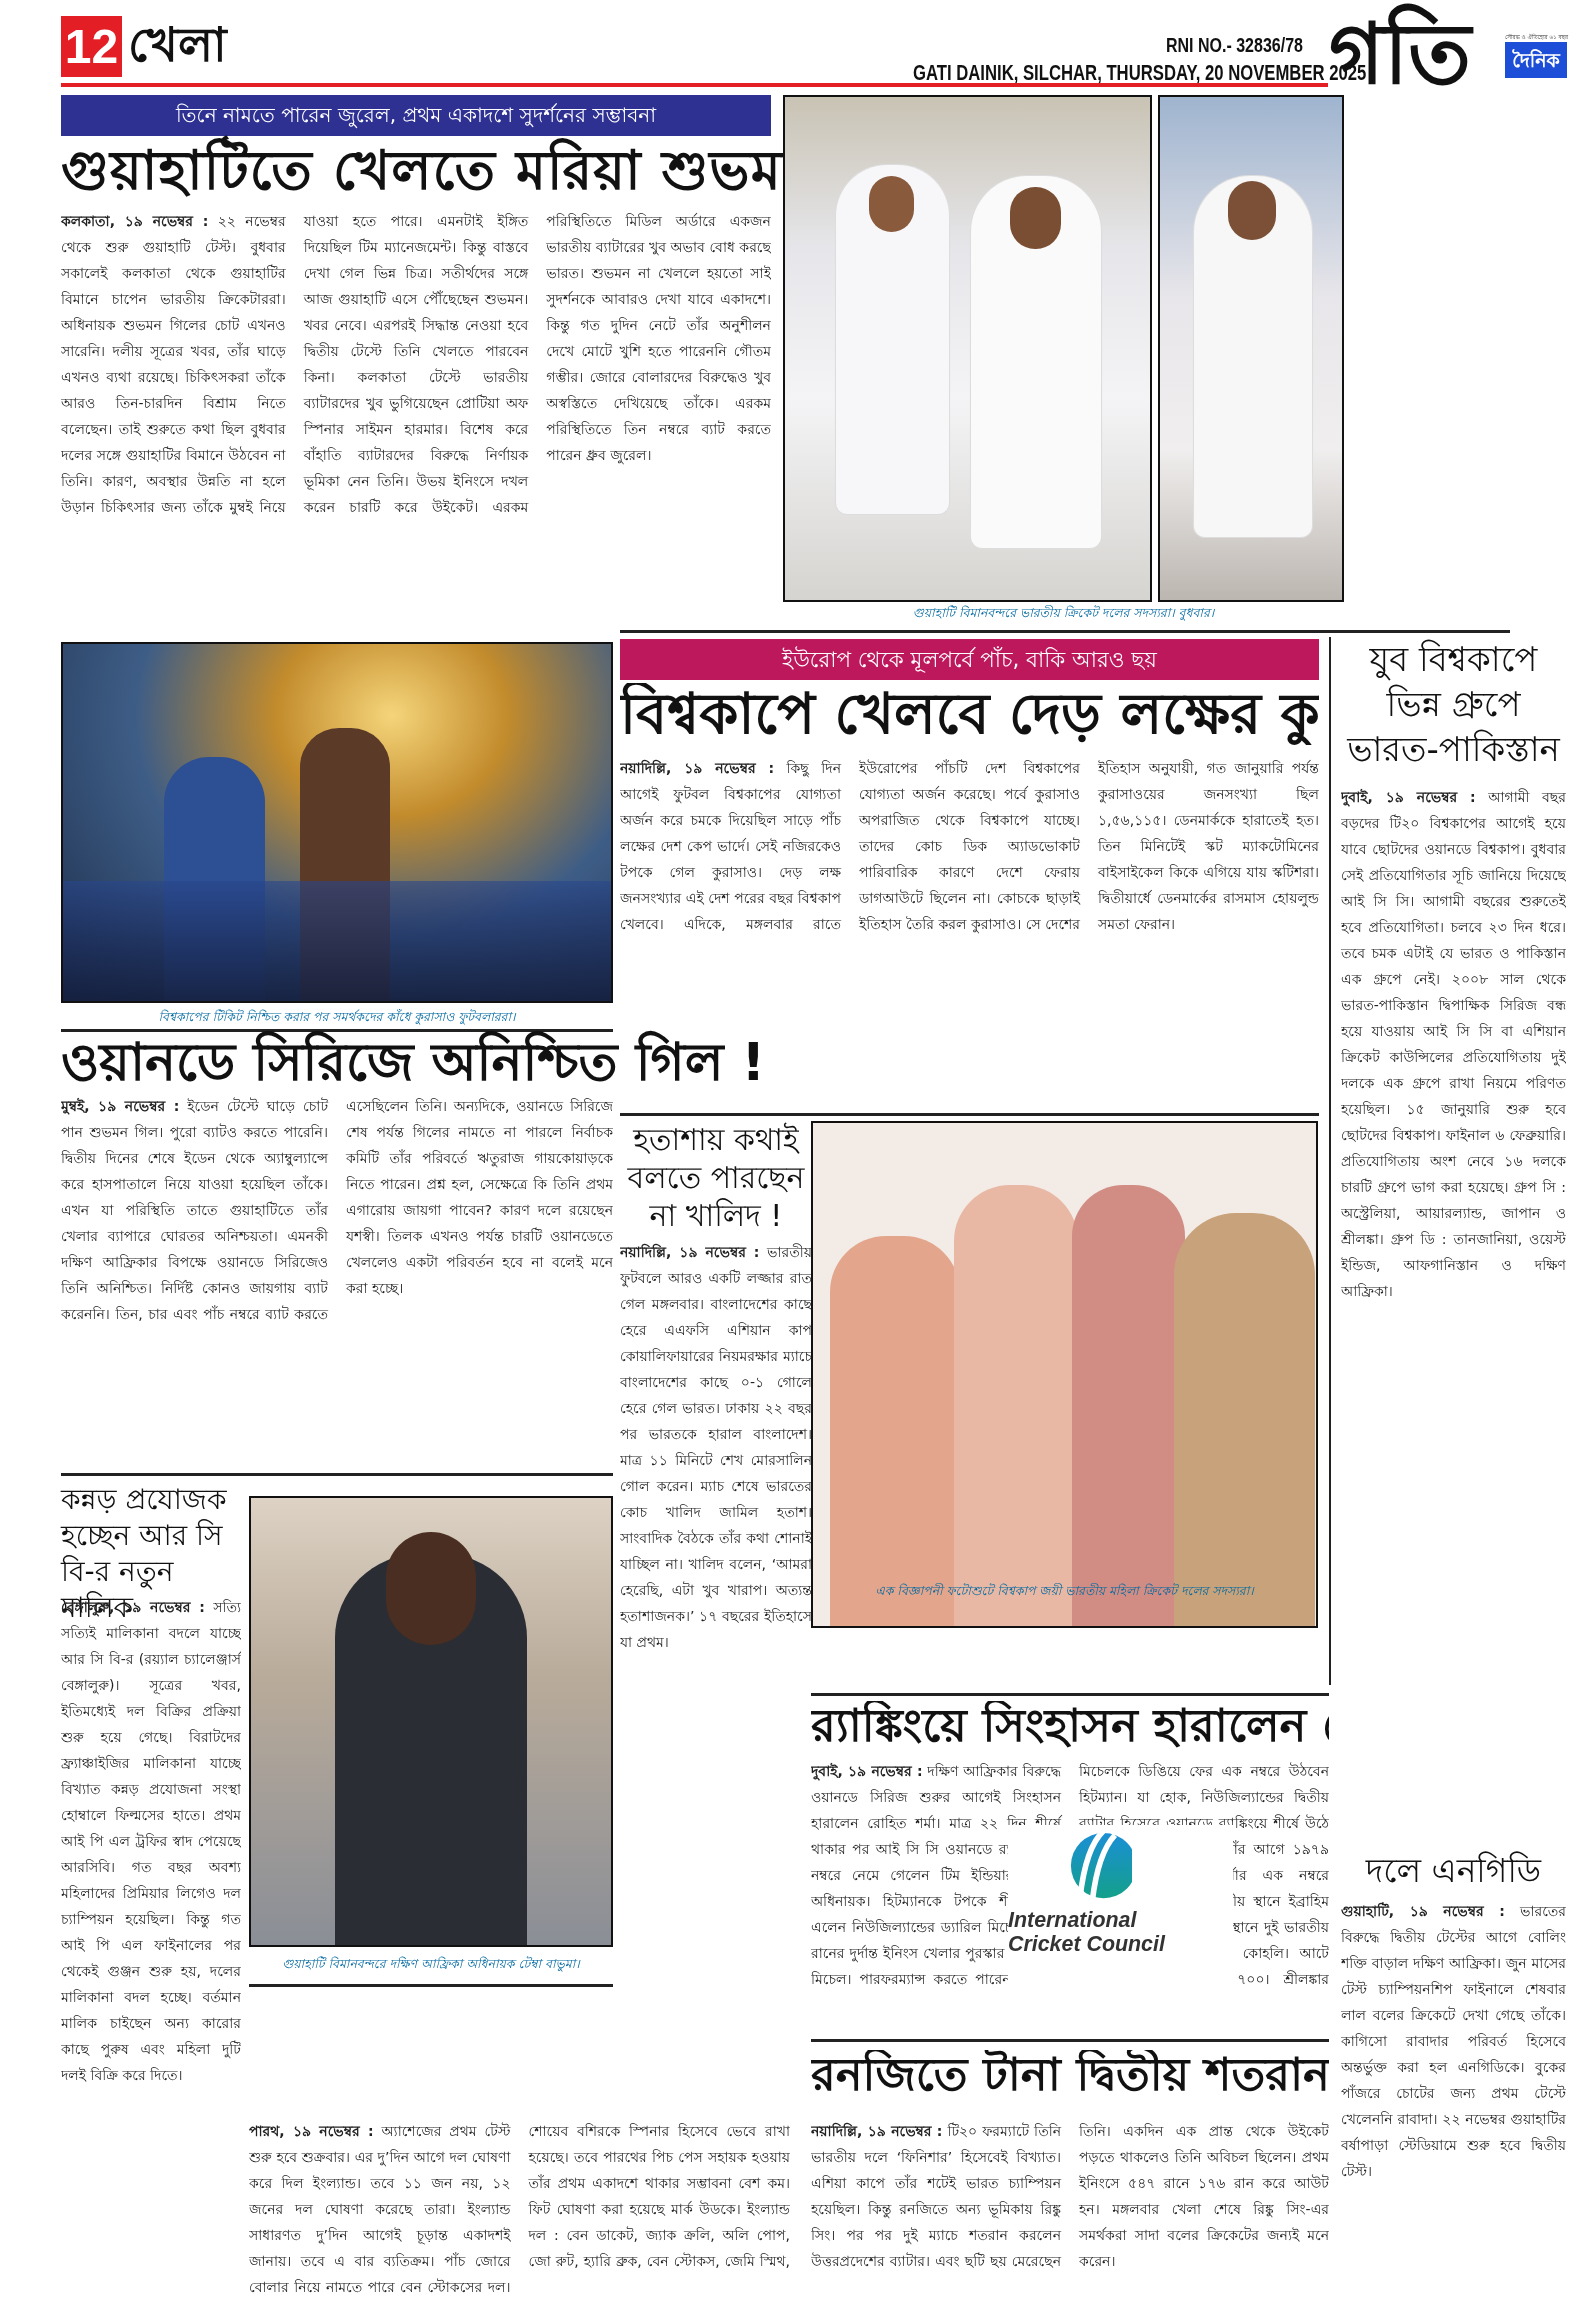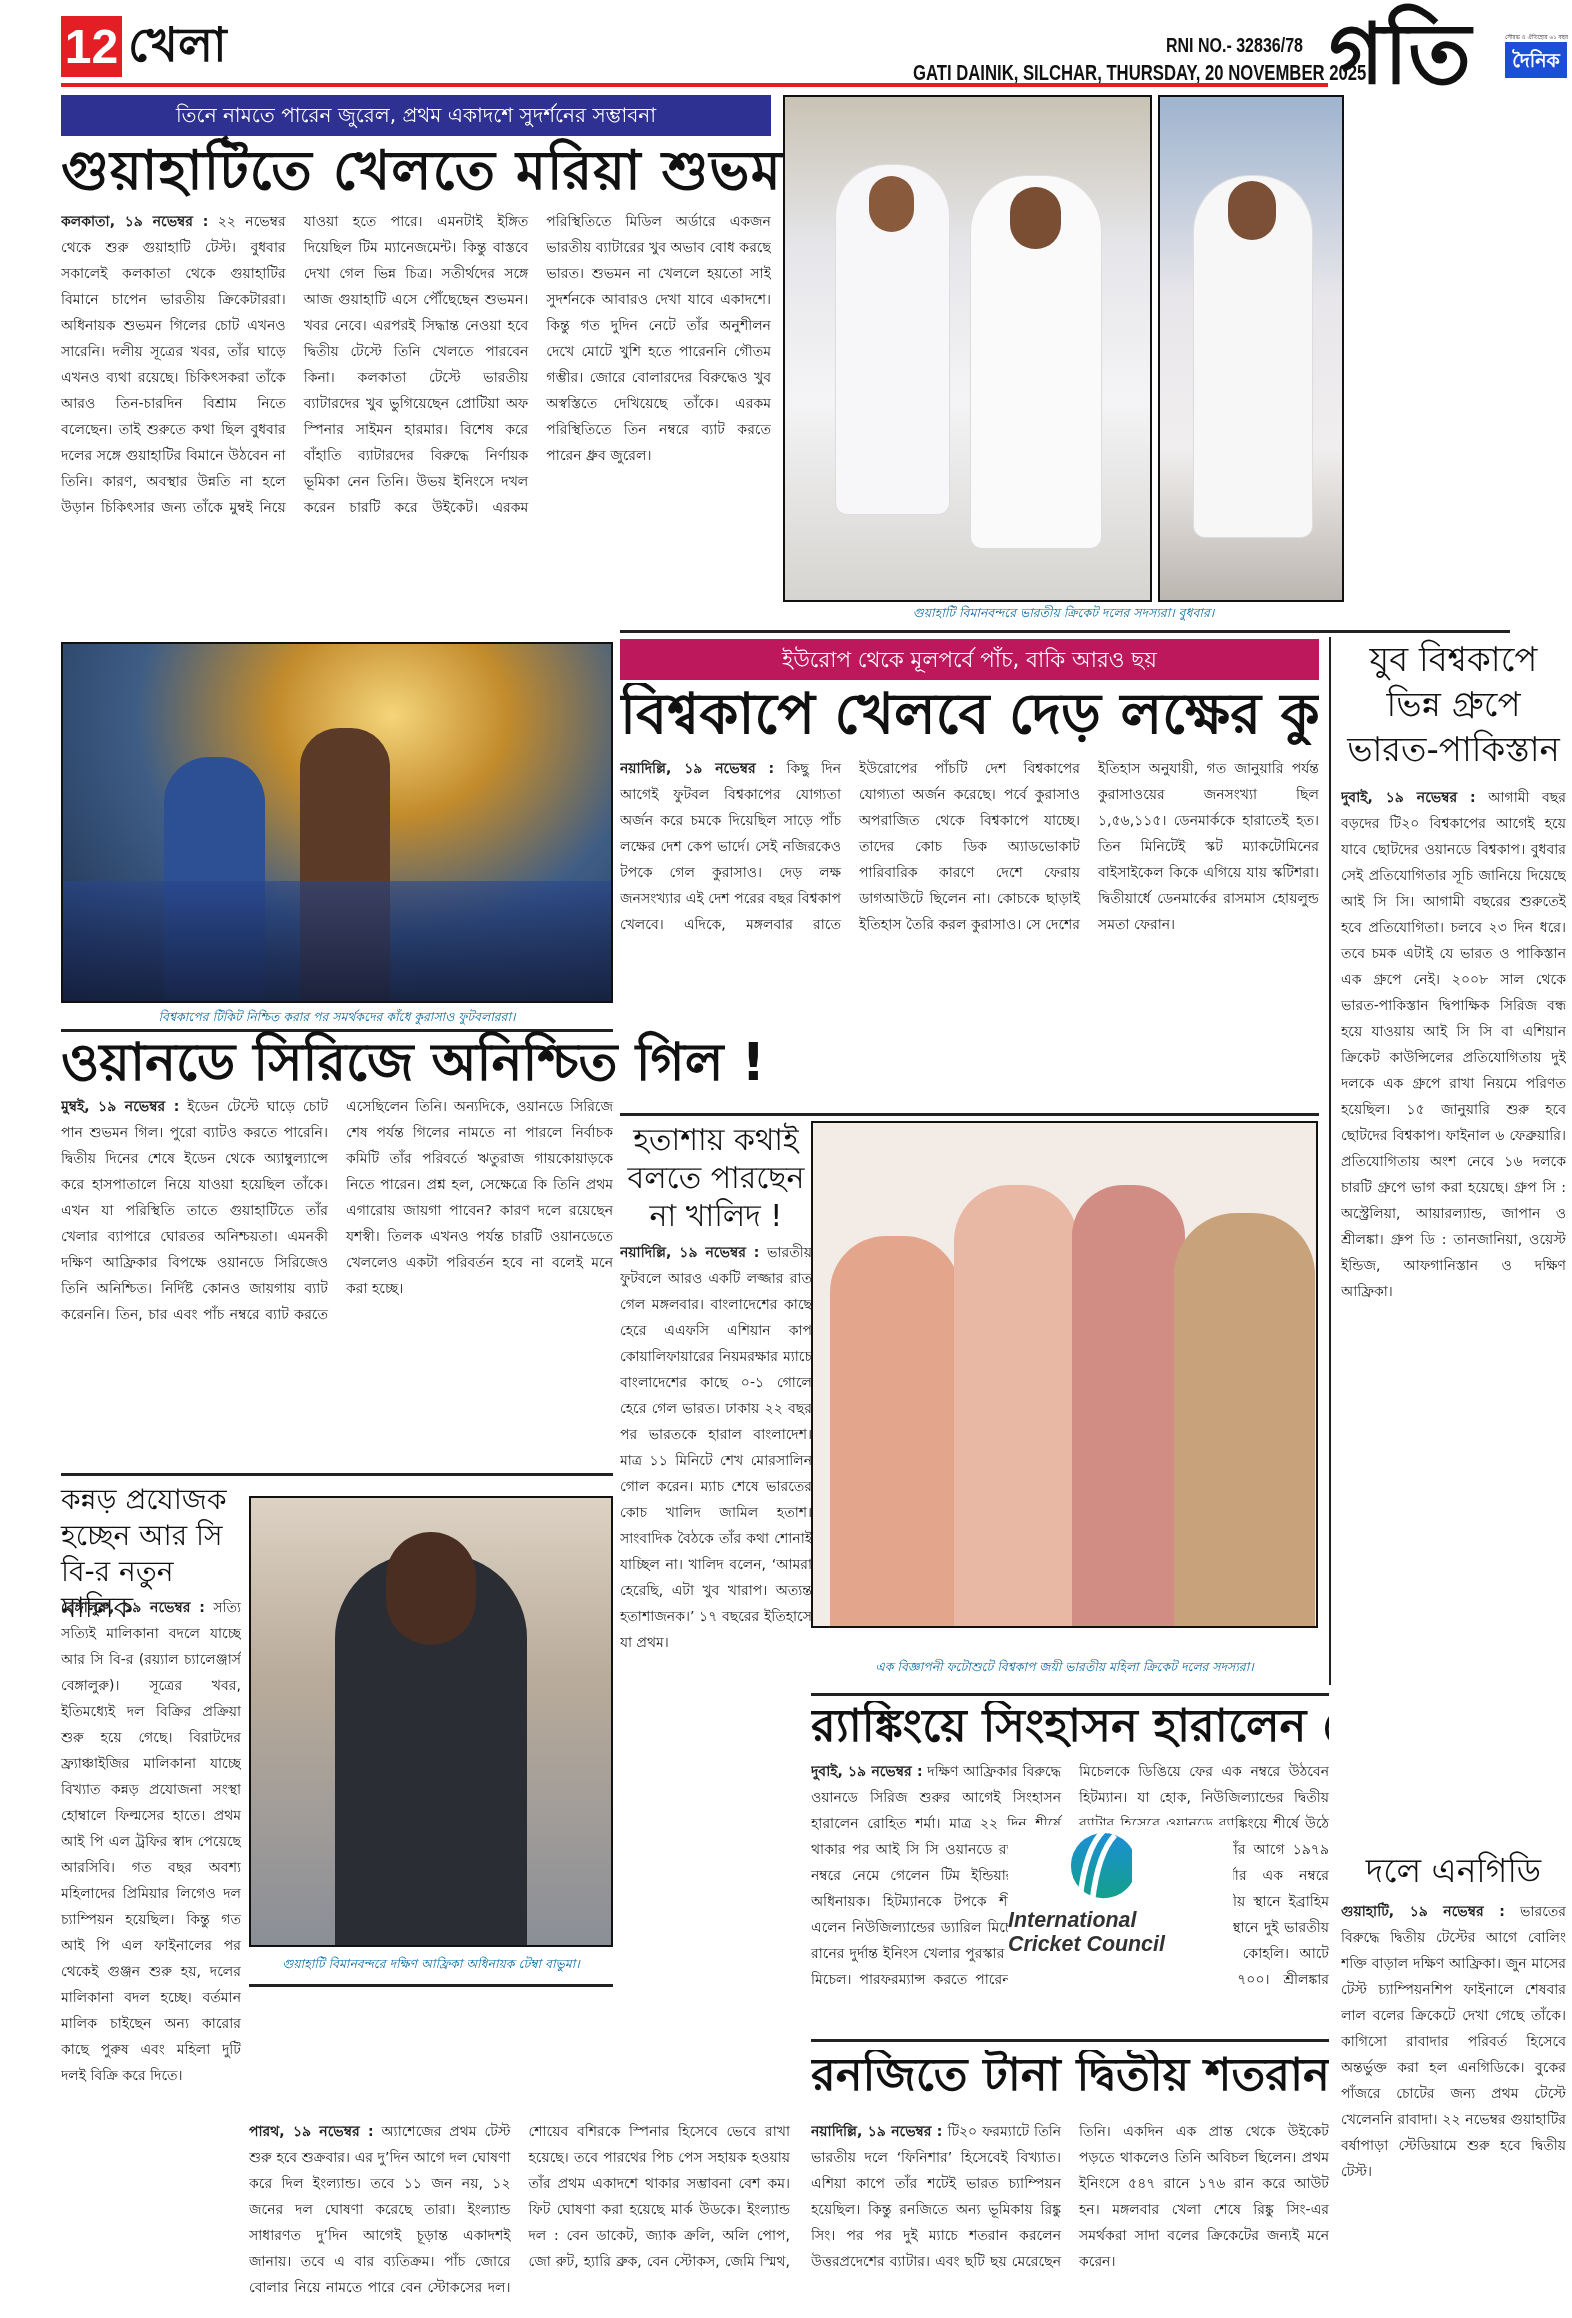--- a/index.html
+++ b/index.html
@@ -98,21 +98,21 @@
   <b>নয়াদিল্লি, ১৯ নভেম্বর :</b>
   <span>ভারতীয় ফুটবলে আরও একটি লজ্জার রাত গেল মঙ্গলবার। বাংলাদেশের কাছে হেরে এএফসি এশিয়ান কাপ কোয়ালিফায়ারের নিয়মরক্ষার ম্যাচে বাংলাদেশের কাছে ০-১ গোলে হেরে গেল ভারত। ঢাকায় ২২ বছর পর ভারতকে হারাল বাংলাদেশ। মাত্র ১১ মিনিটে শেখ মোরসালিন গোল করেন। ম্যাচ শেষে ভারতের কোচ খালিদ জামিল হতাশ। সাংবাদিক বৈঠকে তাঁর কথা শোনাই যাচ্ছিল না। খালিদ বলেন, ‘আমরা হেরেছি, এটা খুব খারাপ। অত্যন্ত হতাশাজনক।’ ১৭ বছরের ইতিহাসে যা প্রথম।</span>
 </div>
 
 <div class="abs photo" style="left:811px;top:1121px;width:507px;height:507px;background:#f3ece6">
   <div style="position:absolute;left:17px;top:113px;width:130px;height:394px;border-radius:56px 56px 0 0;background:#e3a58c"></div>
   <div style="position:absolute;left:141px;top:62px;width:124px;height:445px;border-radius:56px 56px 0 0;background:#e8b8a4"></div>
   <div style="position:absolute;left:259px;top:62px;width:113px;height:445px;border-radius:51px 51px 0 0;background:#d18d84"></div>
   <div style="position:absolute;left:361px;top:90px;width:141px;height:417px;border-radius:62px 62px 0 0;background:#c8a27a"></div>
 </div>
-<div class="abs caption" style="left:811px;top:1658px;width:507px">এক বিজ্ঞাপনী ফটোশুটে বিশ্বকাপ জয়ী ভারতীয় মহিলা ক্রিকেট দলের সদস্যরা।</div>
+<div class="abs caption" style="left:811px;top:1582px;width:507px">এক বিজ্ঞাপনী ফটোশুটে বিশ্বকাপ জয়ী ভারতীয় মহিলা ক্রিকেট দলের সদস্যরা।</div>
 
 <div class="abs rule" style="left:61px;top:1473px;width:552px"></div>
 <div class="abs" style="left:61px;top:1482px;width:180px;font:28px/36px 'DejaVu Sans',sans-serif">
   <div>কন্নড় প্রযোজক</div>
   <div>হচ্ছেন আর সি</div>
   <div>বি-র নতুন মালিক</div>
 </div>
 <div class="abs body" style="left:61px;top:1594px;width:180px;height:710px">
   <b>বেঙ্গালুরু, ১৯ নভেম্বর :</b>
   <span>সত্যি সত্যিই মালিকানা বদলে যাচ্ছে আর সি বি-র (রয়্যাল চ্যালেঞ্জার্স বেঙ্গালুরু)। সূত্রের খবর, ইতিমধ্যেই দল বিক্রির প্রক্রিয়া শুরু হয়ে গেছে। বিরাটদের ফ্র্যাঞ্চাইজির মালিকানা যাচ্ছে বিখ্যাত কন্নড় প্রযোজনা সংস্থা হোম্বালে ফিল্মসের হাতে। প্রথম আই পি এল ট্রফির স্বাদ পেয়েছে আরসিবি। গত বছর অবশ্য মহিলাদের প্রিমিয়ার লিগেও দল চ্যাম্পিয়ন হয়েছিল। কিন্তু গত আই পি এল ফাইনালের পর থেকেই গুঞ্জন শুরু হয়, দলের মালিকানা বদল হচ্ছে। বর্তমান মালিক চাইছেন অন্য কারোর কাছে পুরুষ এবং মহিলা দুটি দলই বিক্রি করে দিতে।</span>

